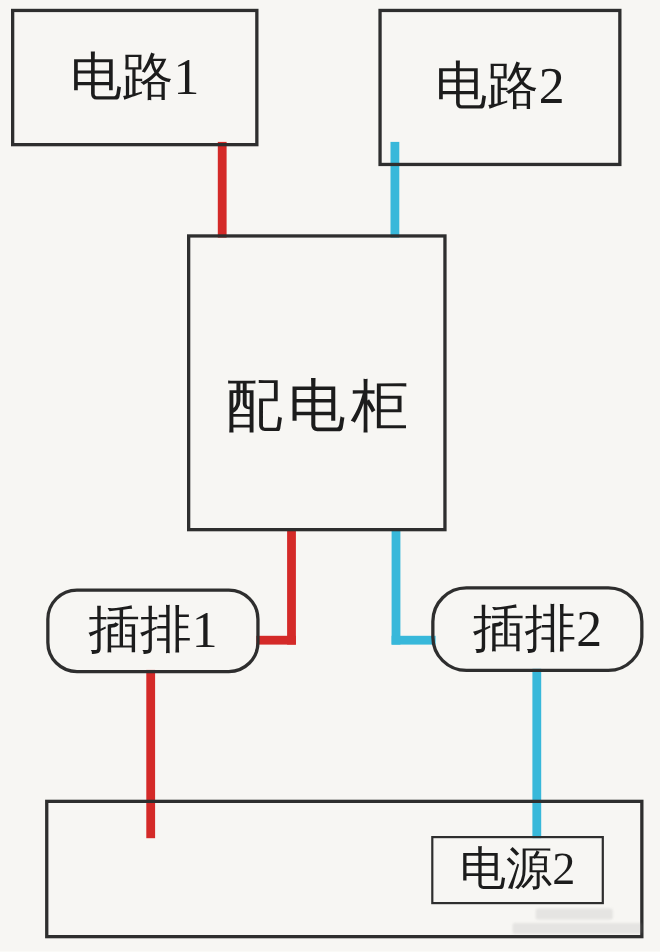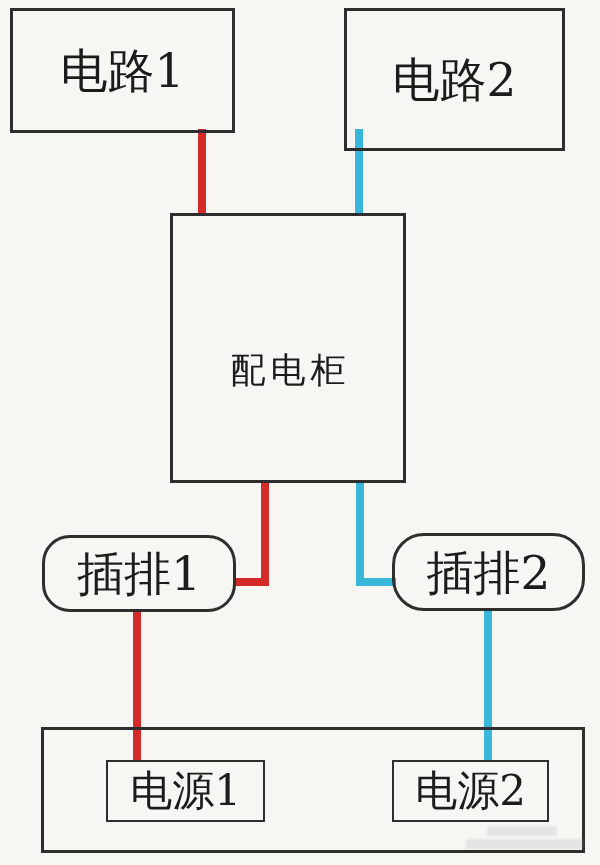--- a/index.html
+++ b/index.html
@@ -1,15 +1,15 @@
 <!DOCTYPE html>
 <html><head>
 <meta charset="utf-8">
 <style>
-  * { box-sizing: border-box; }
+  * { box-sizing: border-box; font-family: Liberation Serif, serif; }
   html, body { margin: 0; padding: 0; }
   .canvas {
     position: relative;
     width: 600px;
     height: 865px;
     font-family: "DejaVu Serif", "Liberation Serif", serif;
     overflow: hidden;
   }
   .node {
     position: absolute;
@@ -50,36 +50,33 @@
 
   <div class="node" style="left: 10px; top: 8px; width: 225px; height: 125px; border-color: rgb(46, 46, 46);">
     <span class="label" style="font-size:47px;">电路1</span>
   </div>
 
   <div class="node" style="left: 344px; top: 8px; width: 221px; height: 143px; border-color: rgb(46, 46, 46);">
     <span class="label" style="font-size:47px;">电路2</span>
   </div>
 
   <div class="node" style="left: 170px; top: 213px; width: 236px; height: 270px; border-color: rgb(46, 46, 46);">
-    <span class="label" style="font-size:35px; letter-spacing:5px; margin-right:-5px;margin-top:44px;">配电柜</span>
+    <span class="label" style="font-size:52px; letter-spacing:5px; margin-right:-5px;margin-top:44px;">配电柜</span>
   </div>
 
   <div class="node" style="left: 42px; top: 535px; width: 194px; height: 77px; border-color: rgb(46, 46, 46); border-radius: 28px;">
     <span class="label" style="font-size:47px;">插排1</span>
   </div>
 
   <div class="node" style="left: 392px; top: 533px; width: 193px; height: 78px; border-color: rgb(46, 46, 46); border-radius: 32px;">
     <span class="label" style="font-size:47px;">插排2</span>
   </div>
 
   <div class="node" style="left: 41px; top: 727px; width: 544px; height: 126px; border-color: rgb(46, 46, 46);"></div>
 
-  <div class="node" style="left: 106px; top: 760px; width: 159px; height: 62px; border-width: 2px; border-color: rgb(46, 46, 46);">
-    <span class="label" style="font-size:42px;">电源1</span>
-  </div>
 
   <div class="node" style="left: 392px; top: 760px; width: 157px; height: 62px; border-width: 2px; border-color: rgb(46, 46, 46);">
     <span class="label" style="font-size:42px;">电源2</span>
   </div>
 
   <div class="smudge" style="left:487px; top:826px; width:70px; height:10px;"></div>
   <div class="smudge" style="left:466px; top:839px; width:118px; height:10px;"></div>
 
 </div>
 

